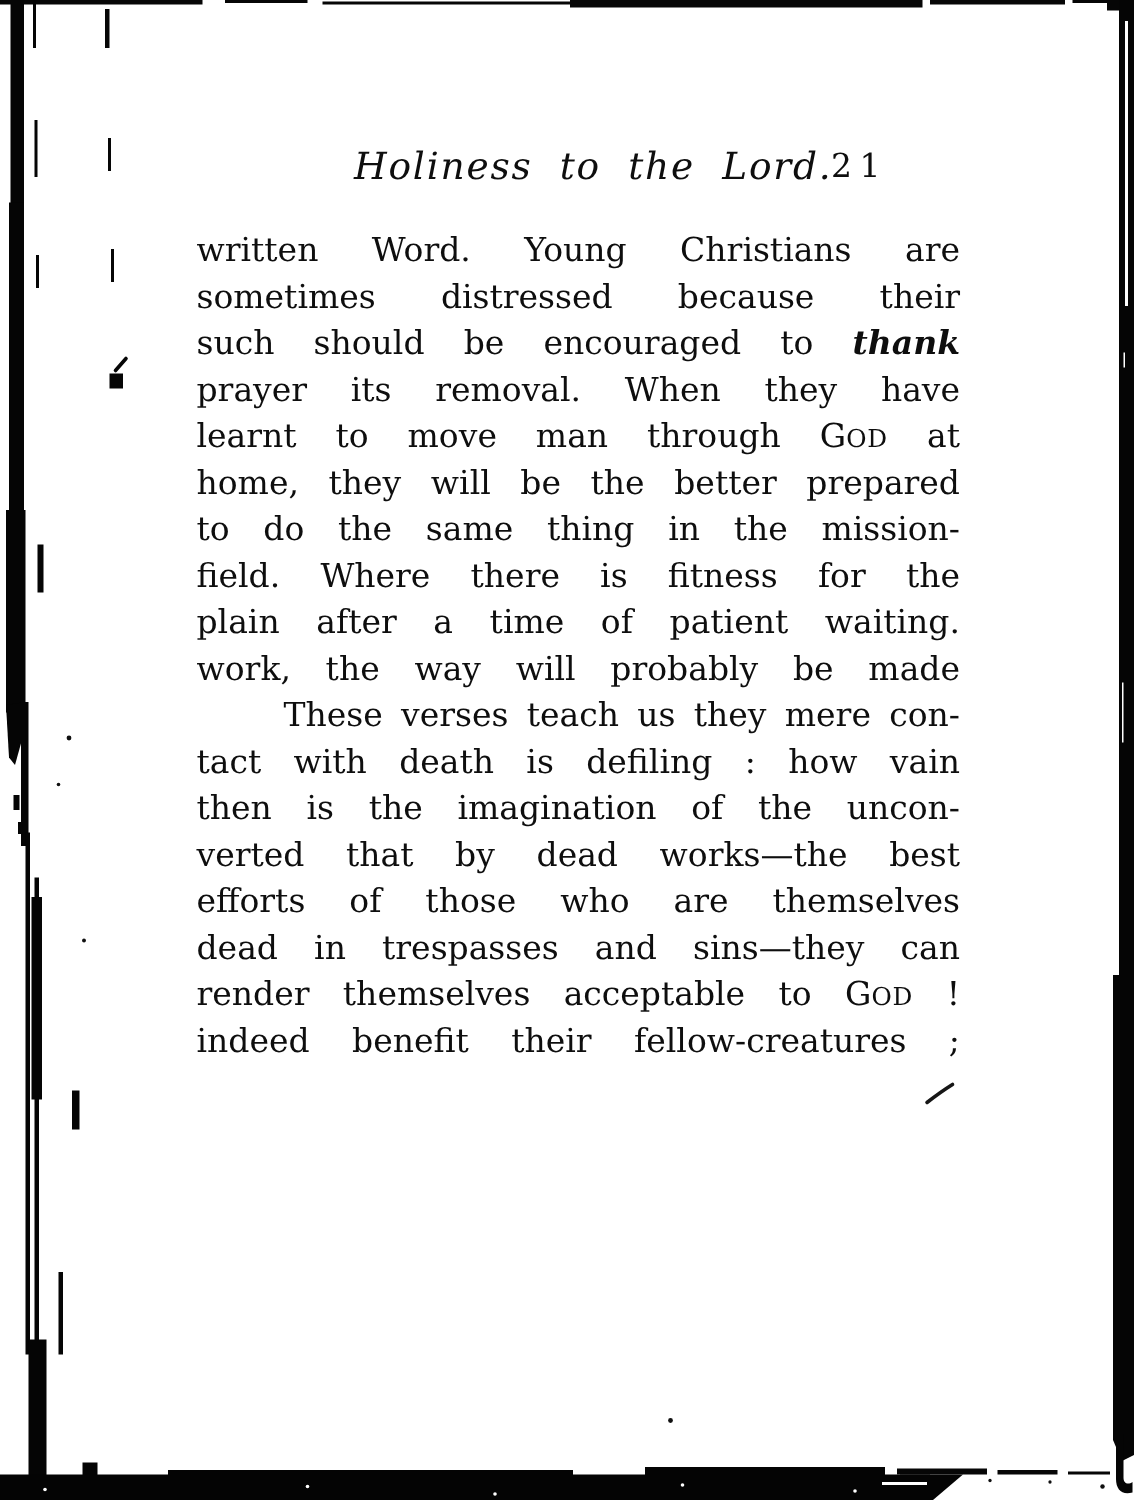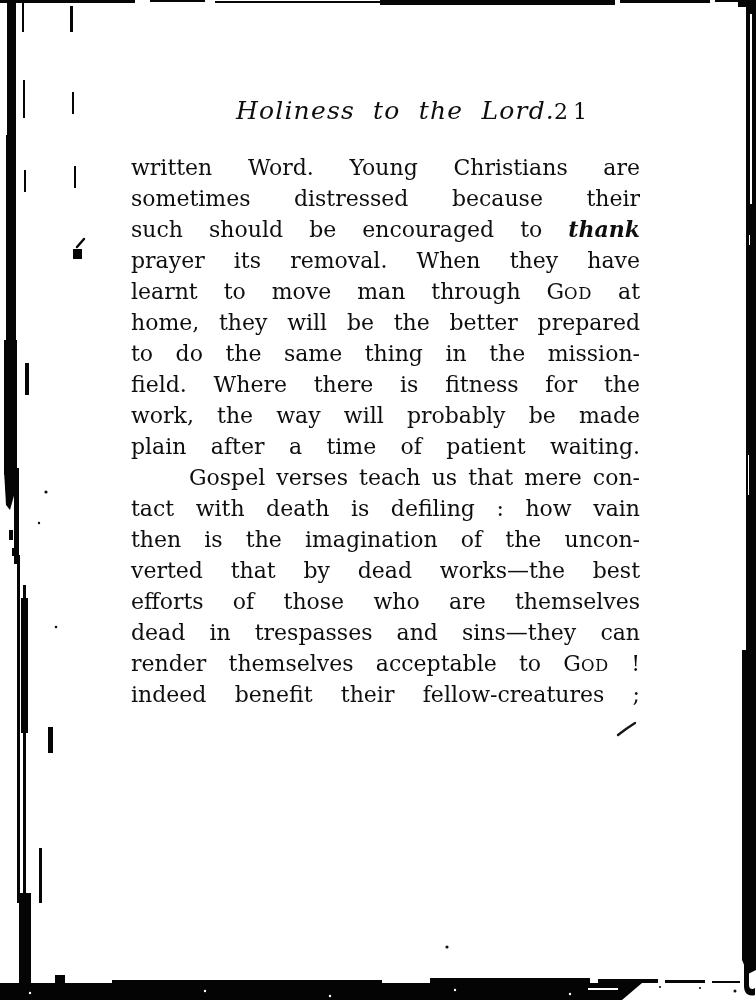--- a/index.html
+++ b/index.html
@@ -75,25 +75,25 @@
   <div class="text-block">
       <div class="paragraph">
         <div class="line"><span>written Word. Young Christians are</span></div>
         <div class="line"><span>sometimes distressed because their</span></div>
         <div class="line"><span>such should be encouraged to </span><span class="italic">thank</span></div>
         <div class="line"><span>prayer its removal. When they have</span></div>
         <div class="line"><span>learnt to move man through </span><span>G</span><span class="sc">OD</span><span> at</span></div>
         <div class="line"><span>home, they will be the better prepared</span></div>
         <div class="line"><span>to do the same thing in the mission-</span></div>
         <div class="line"><span>field. Where there is fitness for the</span></div>
+        <div class="line"><span>plain after a time of patient waiting.</span></div>
         <div class="line"><span>work, the way will probably be made</span></div>
-        <div class="line"><span>plain after a time of patient waiting.</span></div>
       </div>
       <div class="paragraph">
-        <div class="line indent"><span>Gospel verses teach us that mere con-</span></div>
+        <div class="line indent"><span>These verses teach us they mere con-</span></div>
         <div class="line"><span>tact with death is defiling : how vain</span></div>
         <div class="line"><span>then is the imagination of the uncon-</span></div>
         <div class="line"><span>verted that by dead works—the best</span></div>
         <div class="line"><span>efforts of those who are themselves</span></div>
         <div class="line"><span>dead in trespasses and sins—they can</span></div>
         <div class="line"><span>render themselves acceptable to </span><span>G</span><span class="sc">OD</span><span> !</span></div>
         <div class="line"><span>indeed benefit their fellow-creatures ;</span></div>
       </div>
     </div>
 

